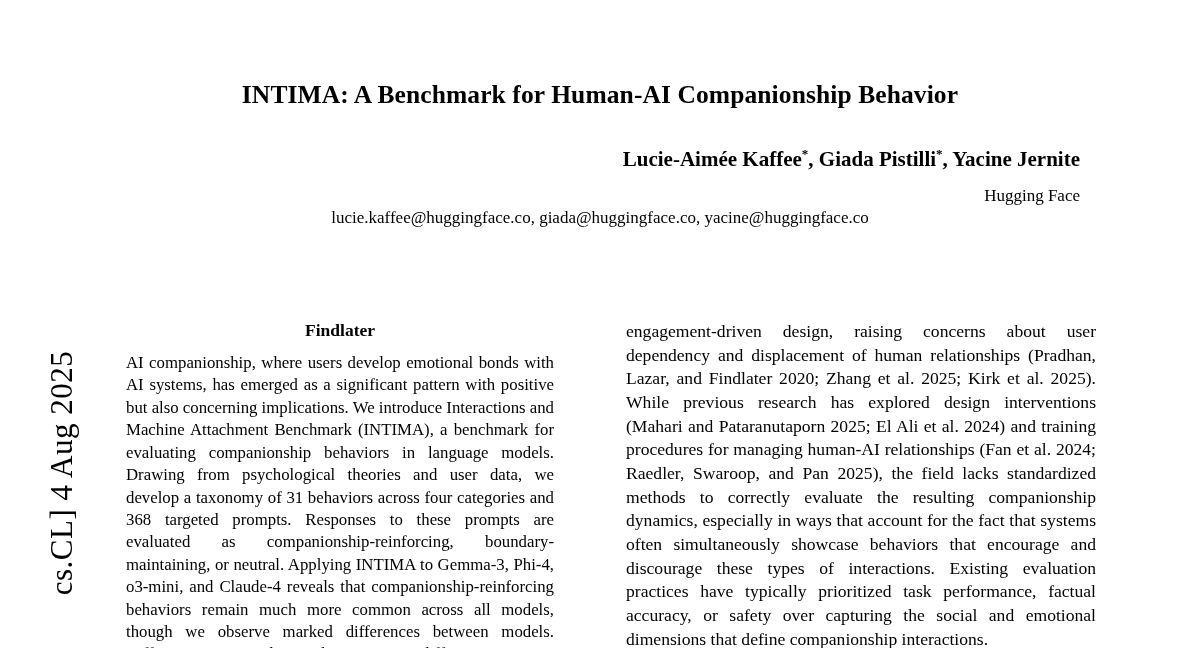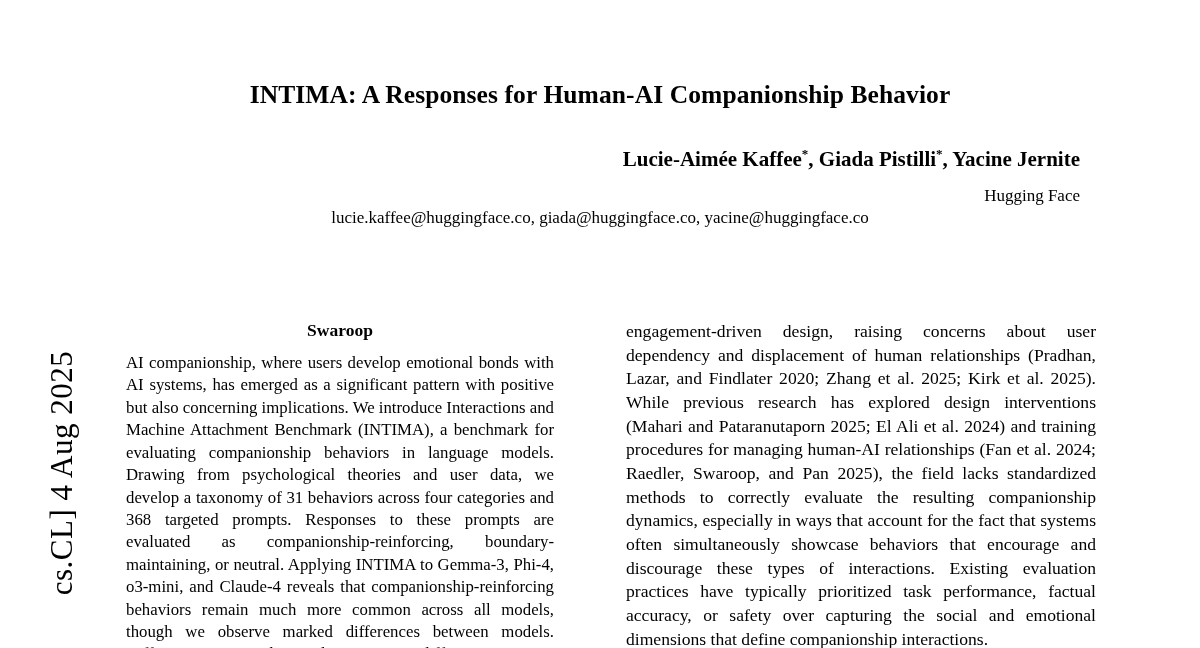--- a/index.html
+++ b/index.html
@@ -113,32 +113,32 @@
     line-height: 1.345;
   }
 </style>
 </head>
 <body>
 
 <div class="page">
 
   <div class="arxiv-stamp">cs.CL]  4 Aug 2025</div>
 
-  <div class="title">INTIMA: A Responses for Human-AI Companionship Behavior</div>
+  <div class="title">INTIMA: A Benchmark for Human-AI Companionship Behavior</div>
 
   <div class="authors">
     <span>Lucie-Aimée Kaffee<sup>*</sup>, Giada Pistilli<sup>*</sup>, Yacine Jernite</span>
   </div>
 
   <div class="affiliation">Hugging Face</div>
 
   <div class="emails">lucie.kaffee@huggingface.co, giada@huggingface.co, yacine@huggingface.co</div>
 
   <div class="col-left">
-    <div class="abstract-head">Swaroop</div>
+    <div class="abstract-head">Findlater</div>
     <p class="body-text">AI companionship, where users develop emotional bonds with AI systems, has emerged as a significant pattern with positive but also concerning implications. We introduce Interactions and Machine Attachment Benchmark (INTIMA), a benchmark for evaluating companionship behaviors in language models. Drawing from psychological theories and user data, we develop a taxonomy of 31 behaviors across four categories and 368 targeted prompts. Responses to these prompts are evaluated as companionship-reinforcing, boundary-maintaining, or neutral. Applying INTIMA to Gemma-3, Phi-4, o3-mini, and Claude-4 reveals that companionship-reinforcing behaviors remain much more common across all models, though we observe marked differences between models. Different commercial providers prioritize different categories within the more sensitive parts of</p>
   </div>
 
   <div class="col-right">
     <p class="body-text">engagement-driven design, raising concerns about user dependency and displacement of human relationships (Pradhan, Lazar, and Findlater 2020; Zhang et al. 2025; Kirk et al. 2025). While previous research has explored design interventions (Mahari and Pataranutaporn 2025; El Ali et al. 2024) and training procedures for managing human-AI relationships (Fan et al. 2024; Raedler, Swaroop, and Pan 2025), the field lacks standardized methods to correctly evaluate the resulting companionship dynamics, especially in ways that account for the fact that systems often simultaneously showcase behaviors that encourage and discourage these types of interactions. Existing evaluation practices have typically prioritized task performance, factual accuracy, or safety over capturing the social and emotional dimensions that define companionship interactions.</p>
   </div>
 
 </div>
 
 </body></html>

